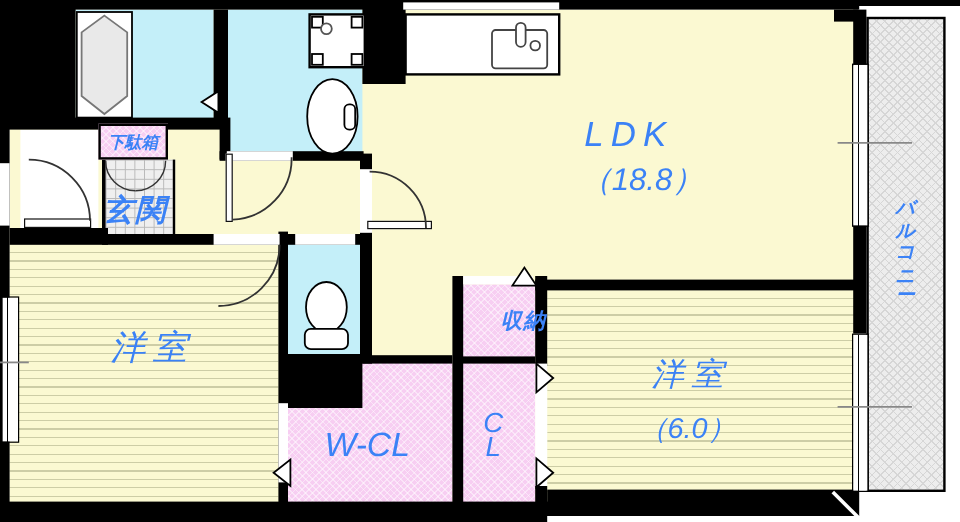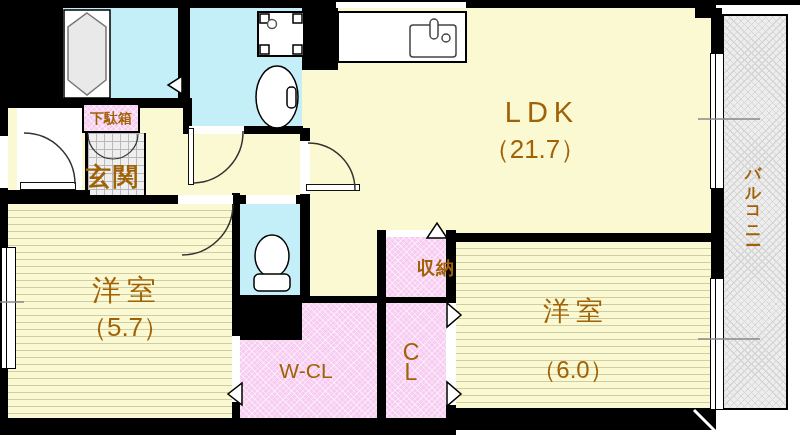--- a/index.html
+++ b/index.html
@@ -20,27 +20,27 @@
   .hatch{background-color:#EDEDED;
       background-image:repeating-linear-gradient(45deg,#D6D6D6 0 1px,transparent 1px 5px),
                        repeating-linear-gradient(-45deg,#D6D6D6 0 1px,transparent 1px 5px);
       border:2px solid #000;}
   .wall{background:#000;}
   .opening{background:#fff;}
   .win{background:#fff;border:1px solid #000;}
   .win-v{background:linear-gradient(90deg,#fff 0 4px,#000 4px 5px,#fff 5px 100%);}
   .leaf{background:#fff;border:1.5px solid #111;}
   
-  .lbl{position:absolute;transform:translate(-50%,-50%);color:#a16207;white-space:nowrap;
-       text-align:center;line-height:1.15;}
+  .lbl{position:absolute;transform:translate(-50%,-50%);color:#3b82f6;white-space:nowrap;
+       text-align:center;line-height:1.15;font-style:italic;}
   .lbl-room{font-size:29px;letter-spacing:6px;}
   .lbl-size{font-size:26px;letter-spacing:0px;}
   .lbl-room2{font-size:27px;letter-spacing:6px;}
   .lbl-size2{font-size:24px;}
-  .lbl-wcl{font-size:21px;}
+  .lbl-wcl{font-size:28px;}
   .lbl-cl{font-size:23px;line-height:20px;}
   .lbl-storage{font-size:18px;font-weight:bold;letter-spacing:1px;}
   .lbl-small{font-size:14px;font-weight:bold;}
   .lbl-genkan{font-size:25px;font-weight:bold;letter-spacing:2px;}
   .lbl-balcony{font-size:16px;font-weight:bold;writing-mode:vertical-rl;text-orientation:upright;
        transform:translate(-50%,0);letter-spacing:2px;}
   svg.overlay{position:absolute;left:0;top:0;pointer-events:none;}
 </style>
 </head>
 <body>
@@ -155,26 +155,25 @@
     <polygon points="447,382 447,406 461,394" fill="#fff" stroke="#000" stroke-width="1.5"></polygon>
     <polygon points="427,238 447,238 437,223" fill="#fff" stroke="#000" stroke-width="1.5"></polygon>
 
     <line x1="698" y1="119" x2="760" y2="119" stroke="#888" stroke-width="1.5"></line>
     <line x1="698" y1="339" x2="760" y2="339" stroke="#888" stroke-width="1.5"></line>
     <line x1="0" y1="302" x2="24" y2="302" stroke="#888" stroke-width="1.5"></line>
 
     <line x1="694" y1="410" x2="717" y2="433" stroke="#fff" stroke-width="3"></line>
   </svg>
 
-  <div class="lbl lbl-room" style="left:542px;top:113px;">LDK</div>
-  <div class="lbl lbl-size" style="left:535px;top:150px;">（21.7）</div>
+  <div class="lbl lbl-room" style="left:524px;top:113px;">LDK</div>
+  <div class="lbl lbl-size" style="left:535px;top:150px;">（18.8）</div>
   <div class="lbl lbl-room" style="left:127px;top:291px;">洋室</div>
-  <div class="lbl lbl-size" style="left:125px;top:328px;">（5.7）</div>
   <div class="lbl lbl-room2" style="left:576px;top:312px;">洋室</div>
-  <div class="lbl lbl-size2" style="left:573px;top:370px;">（6.0）</div>
+  <div class="lbl lbl-size2" style="left:573px;top:358px;">（6.0）</div>
   <div class="lbl lbl-wcl" style="left:306px;top:371px;">W-CL</div>
   <div class="lbl lbl-cl" style="left:411px;top:362px;">
     <div>C</div>
     <div>L</div>
   </div>
   <div class="lbl lbl-storage" style="left:436px;top:268px;">収納</div>
   <div class="lbl lbl-small" style="left:111px;top:118px;">下駄箱</div>
   <div class="lbl lbl-genkan" style="left:113px;top:176px;">玄関</div>
   <div class="lbl lbl-balcony" style="left:753px;top:155px;">バルコニー</div>
 </div>

